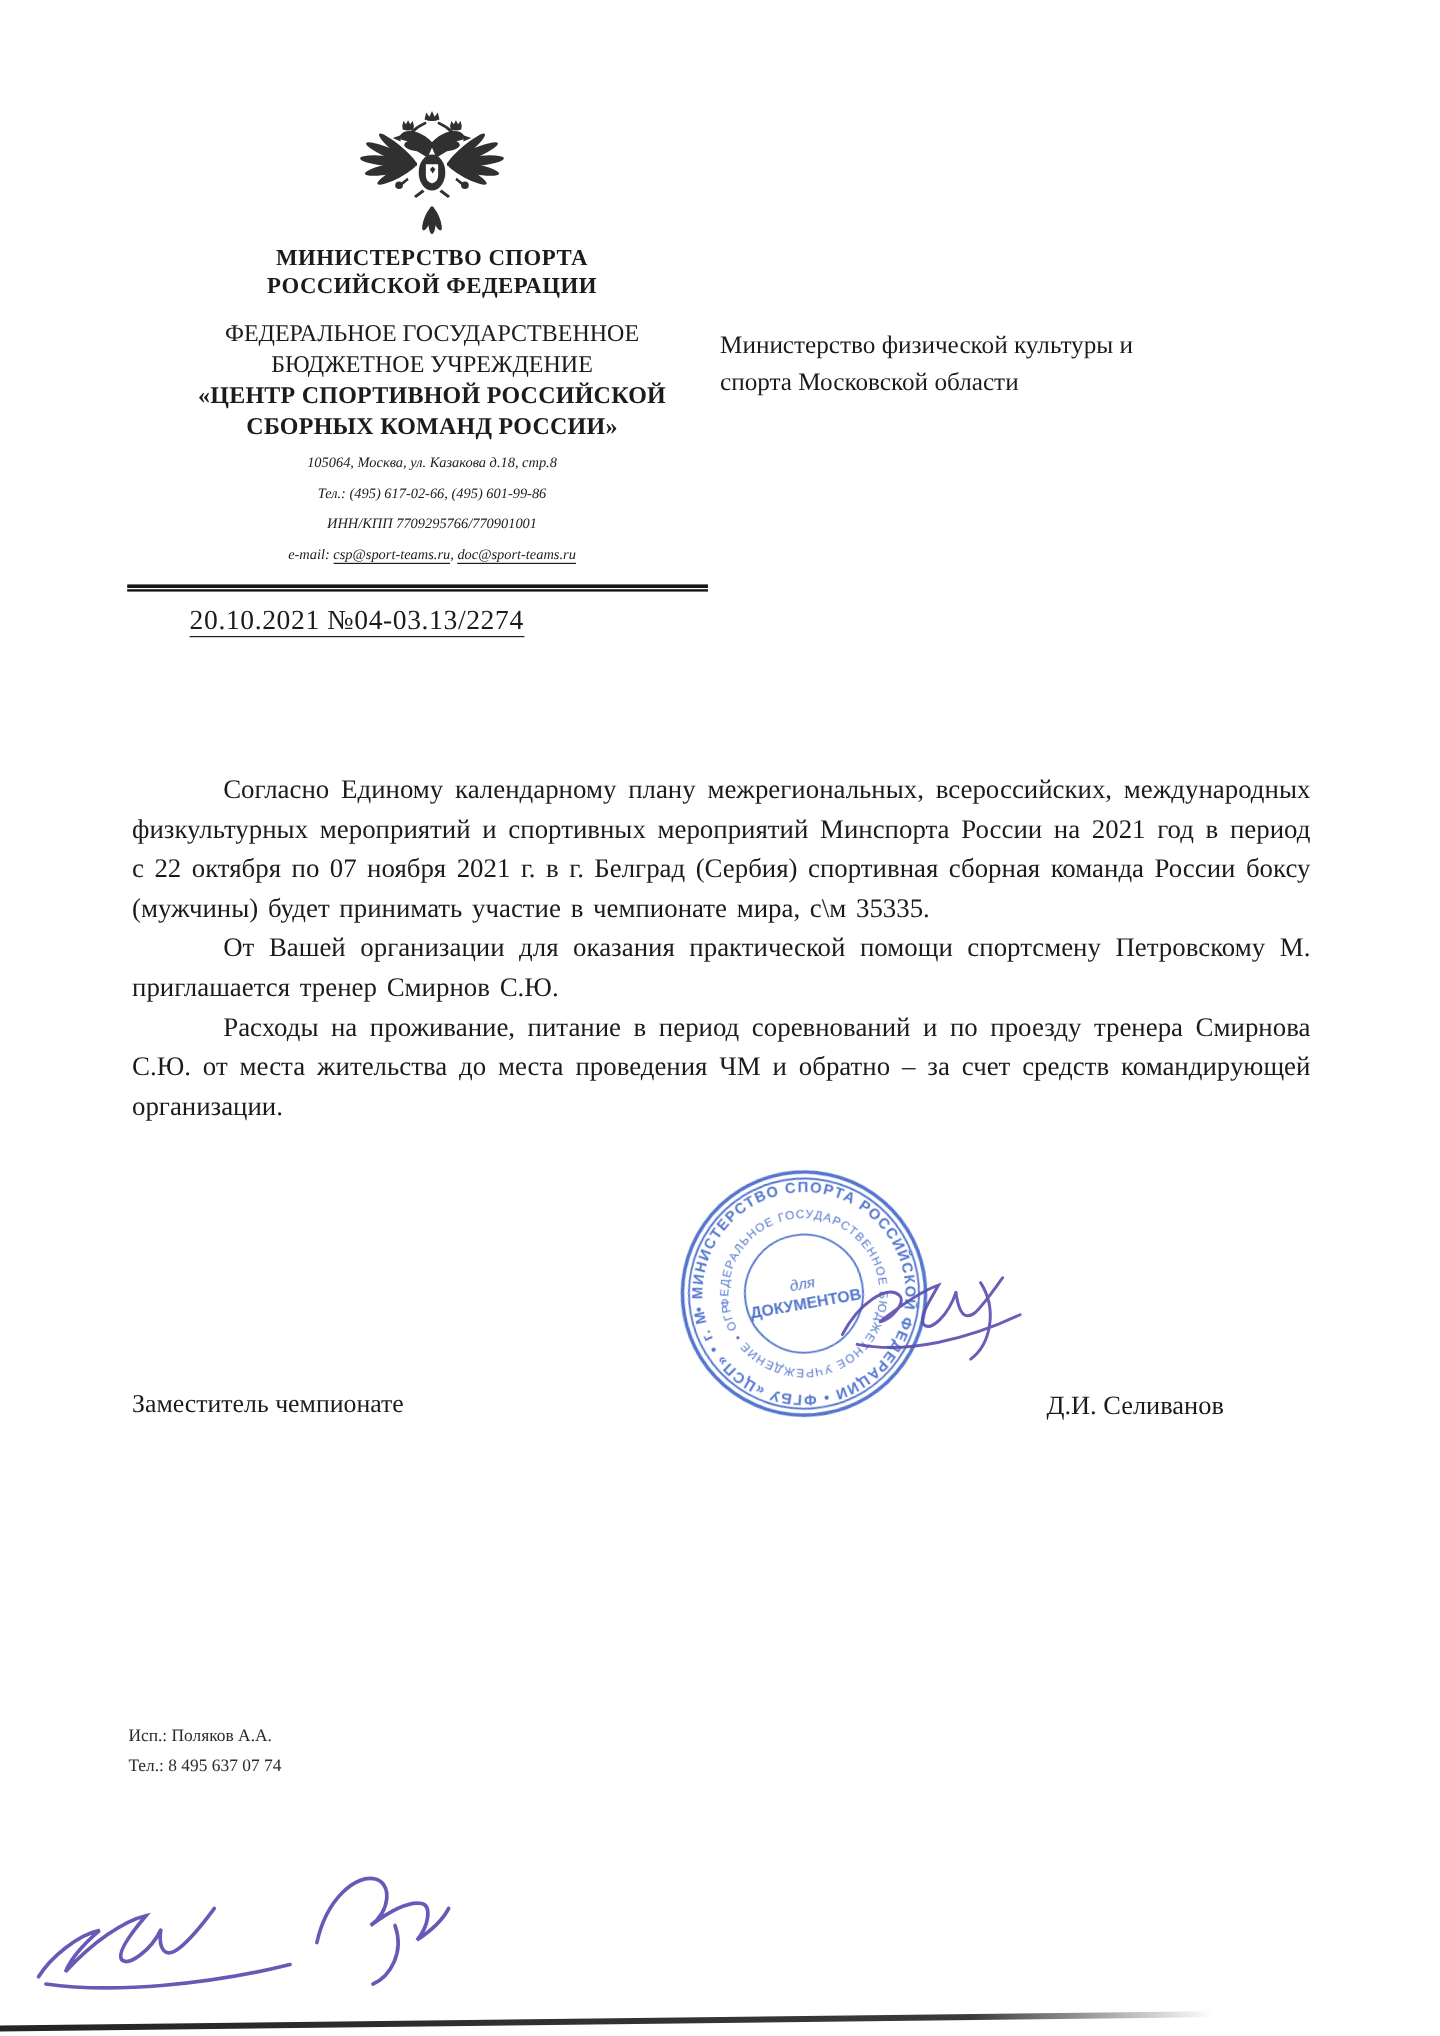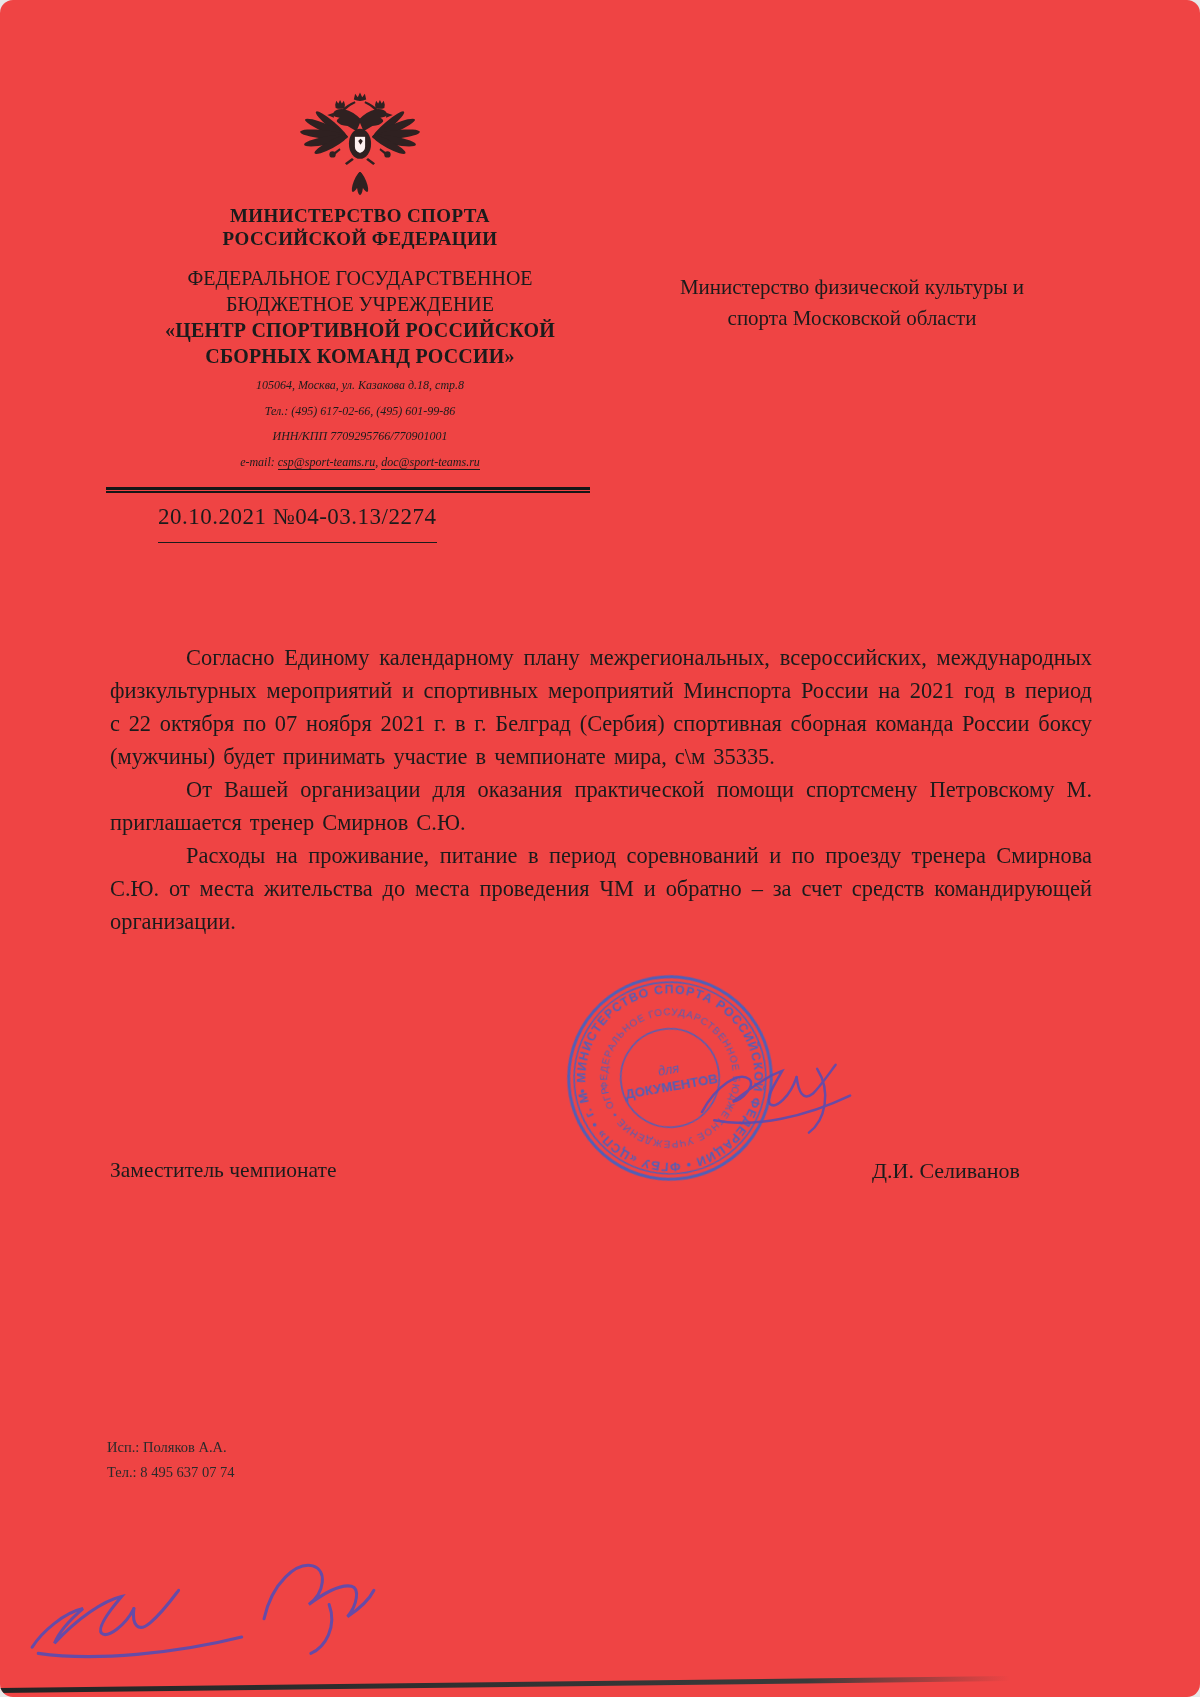--- a/index.html
+++ b/index.html
@@ -5,38 +5,38 @@
   :root{
     --text_ink:#1b1b1b;
     --stamp_blue:#3c63c7;
     --signature_ink:#5b4cb0;
     --emblem_ink:#1f1f1f;
   }
   *{box-sizing:border-box;margin:0;padding:0;}
   body{background:#e8e8e8;font-family:"Liberation Serif", serif;}
   .page{
     position:relative;width:1200px;height:1697px;margin:0 auto;
-    background:#ef4444;color:var(--text_ink);overflow:hidden;border-radius:13px;
+    background:#ffffff;color:var(--text_ink);overflow:hidden;
   }
   
   .left-header{position:absolute;left:110px;top:86px;width:500px;text-align:center;}
   .emblem{display:block;margin:0 auto;width:124px;height:112px;opacity:.92;filter:blur(.3px);}
   .ministry{margin-top:6px;font-weight:bold;font-size:19px;line-height:23px;letter-spacing:.4px;}
   .org{margin-top:15px;font-size:20px;line-height:26px;}
   .org .b{font-weight:bold;letter-spacing:.2px;}
   .addr{margin-top:4px;font-size:12px;line-height:25.5px;font-style:italic;}
   .addr .u{border-bottom:1.3px solid var(--text_ink);padding-bottom:0px;}
   
-  .recipient{position:absolute;left:614px;top:272px;width:476px;text-align:center;
+  .recipient{position:absolute;left:600px;top:272px;width:476px;
     font-size:21px;line-height:31px;}
   
   .rule-double{position:absolute;left:106px;top:487px;width:484px;height:6px;
     border-top:3.5px solid #161616;border-bottom:2px solid #161616;}
   .ref{position:absolute;left:158px;top:504px;font-size:23px;}
-  .ref span{border-bottom:1.8px solid var(--text_ink);padding-bottom:13px;letter-spacing:.5px;}
+  .ref span{border-bottom:1.8px solid var(--text_ink);padding-bottom:1px;letter-spacing:.5px;}
   
   .body-text{position:absolute;left:110px;top:641px;width:982px;
     font-size:22.4px;line-height:33px;text-align:justify;word-spacing:2.5px;}
   .body-text p{text-indent:76px;}
   
   .stamp{position:absolute;left:552px;top:960px;width:236px;height:236px;
     transform:rotate(-10deg);opacity:.88;filter:blur(.35px);}
   .stamp svg{width:100%;height:100%;}
   .stamp-sig{position:absolute;left:692px;top:1038px;width:168px;height:108px;opacity:.9;}
   .sign-title{position:absolute;left:110px;top:1158px;font-size:21.5px;}

